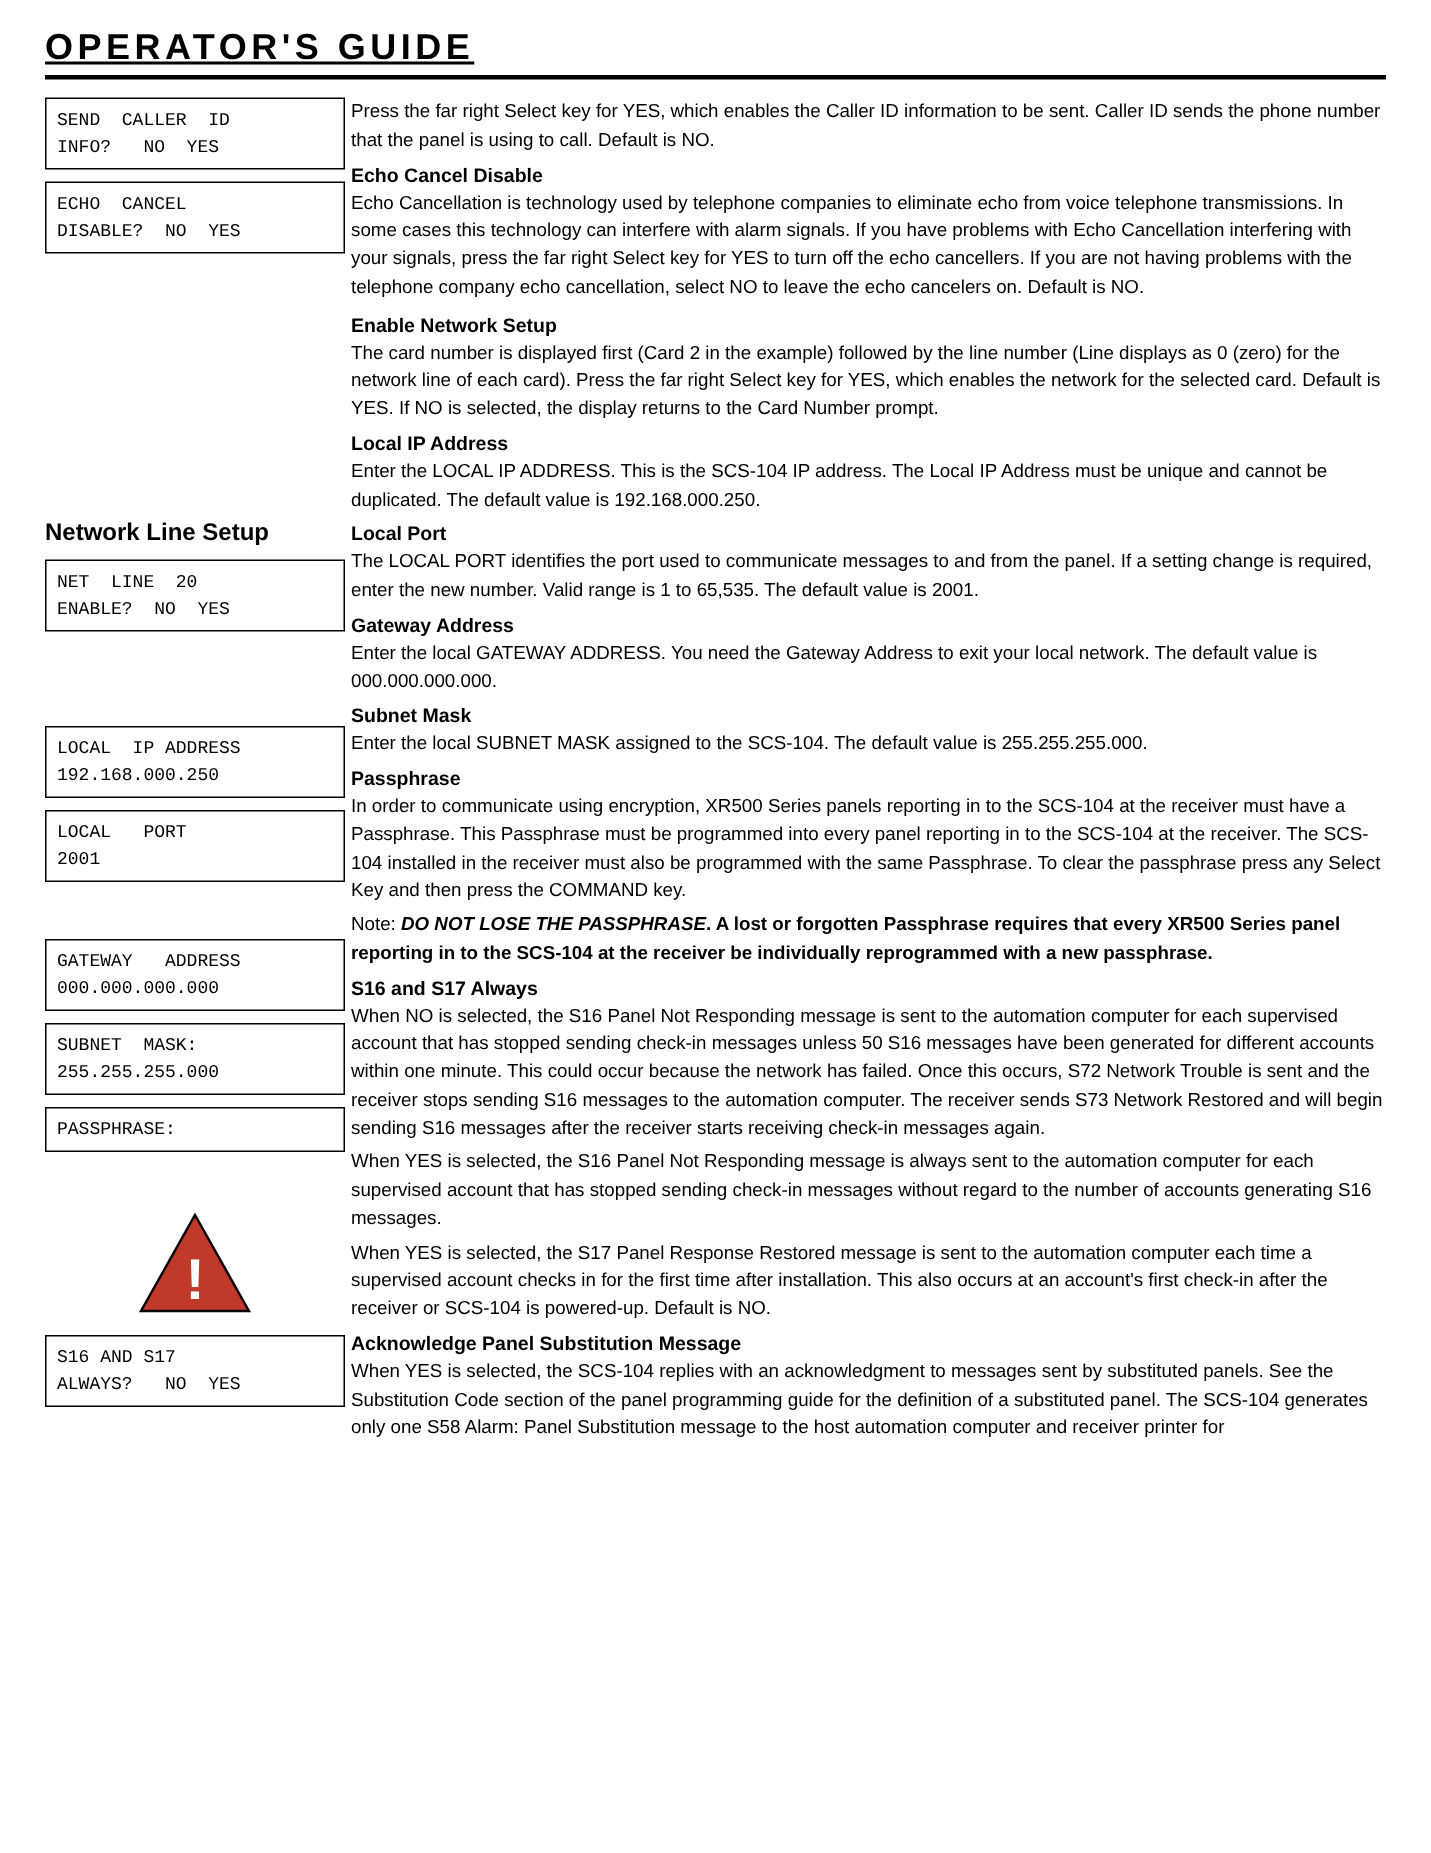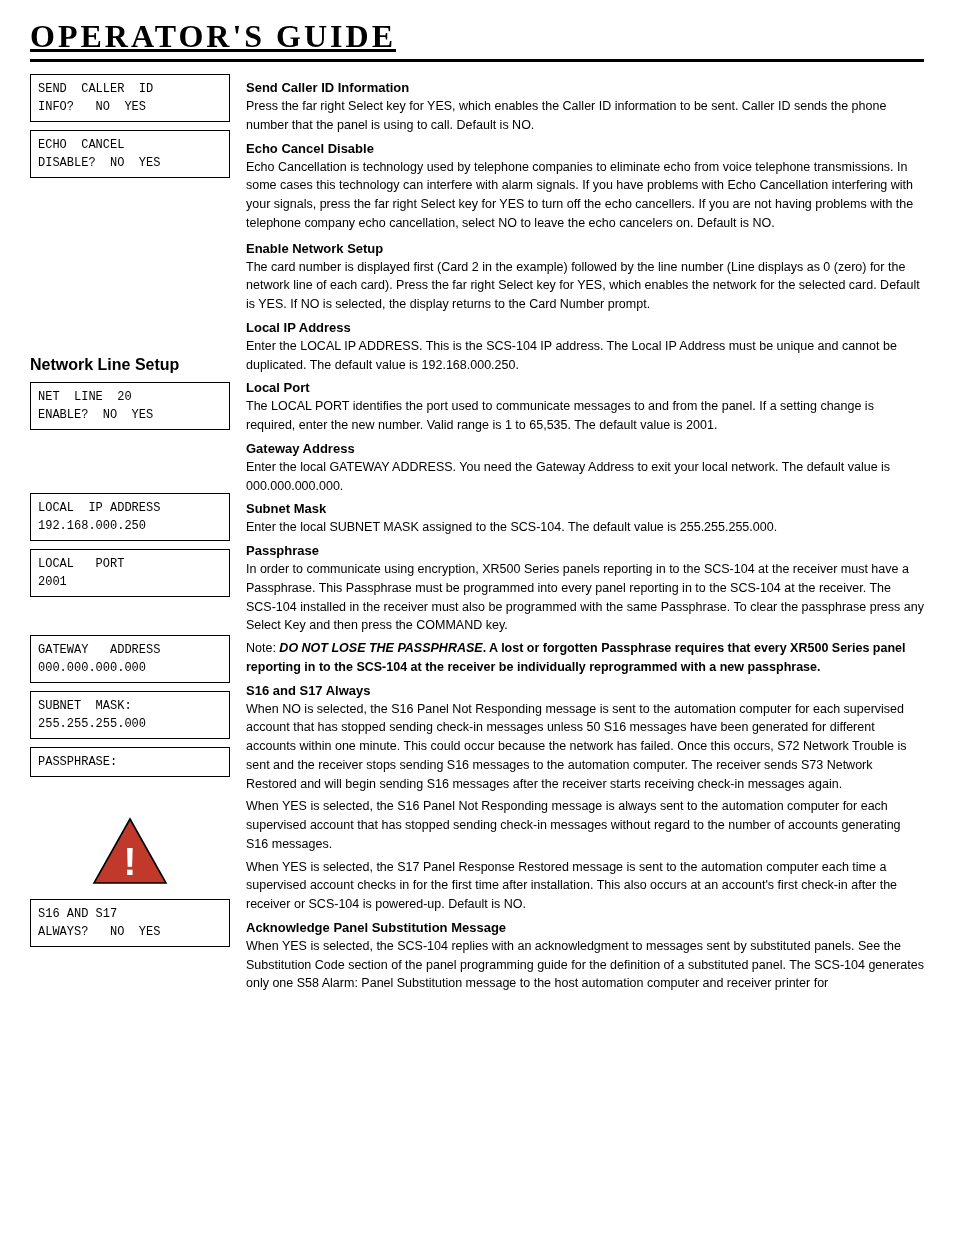--- a/index.html
+++ b/index.html
@@ -16,30 +16,30 @@
       min-height: 1235px;
       padding: 18px 30px 20px 30px;
       position: relative;
     }
     .page-header {
       border-bottom: 3px solid #000;
       margin-bottom: 12px;
       padding-bottom: 4px;
     }
     .page-header h1 {
-      font-size: 32px;
+      font-size: 24px;
       font-weight: 900;
       letter-spacing: 3px;
       text-transform: uppercase;
       text-decoration: underline;
-      font-family: Liberation Serif, serif;
+      font-family: Liberation Sans, sans-serif;
     }
     .content-area {
       display: flex;
-      gap: 16px;
+      gap: 4px;
     }
     .left-col {
       width: 200px;
       flex-shrink: 0;
     }
     .right-col {
       flex: 1;
     }
     .display-box {
       border: 1px solid #000;
@@ -138,21 +138,20 @@
       <div class="display-box">S16 AND S17
 ALWAYS?   NO  YES</div>
 
       <div class="left-spacer" style="height:280px;"></div>
 
     </div>
 
     <div class="right-col">
 
       <div>
-        <div class="subsection-title">Send Caller ID Information</div>
         <p class="body-text">Press the far right Select key for YES, which enables the Caller ID information to be sent. Caller ID sends the phone number that the panel is using to call.  Default is NO.</p>
       </div>
 
       <div>
         <div class="subsection-title">Echo Cancel Disable</div>
         <p class="body-text">Echo Cancellation is technology used by telephone companies to eliminate echo from voice telephone transmissions.  In some cases this technology can interfere with alarm signals.  If you have problems with Echo Cancellation interfering with your signals, press the far right Select key for YES to turn off the echo cancellers.  If you are not having problems with the telephone company echo cancellation, select NO to leave the echo cancelers on.  Default is NO.</p>
       </div>
 
       <div style="margin-top:8px;">
         <div class="subsection-title">Enable Network Setup</div>

